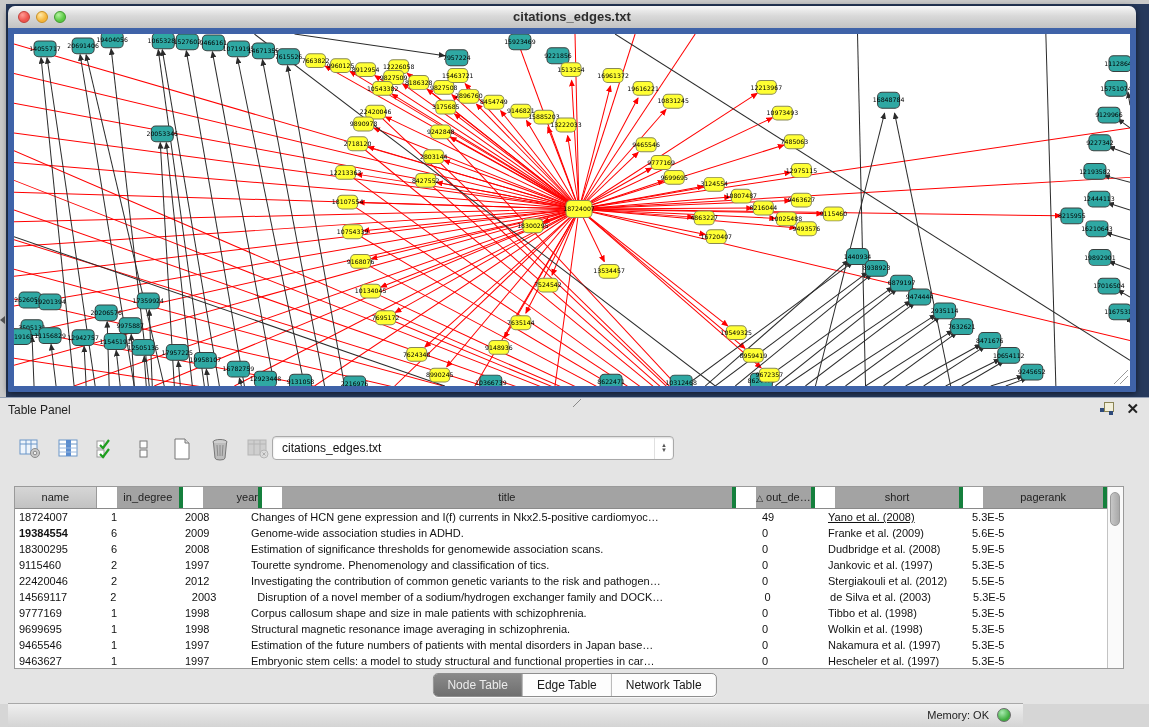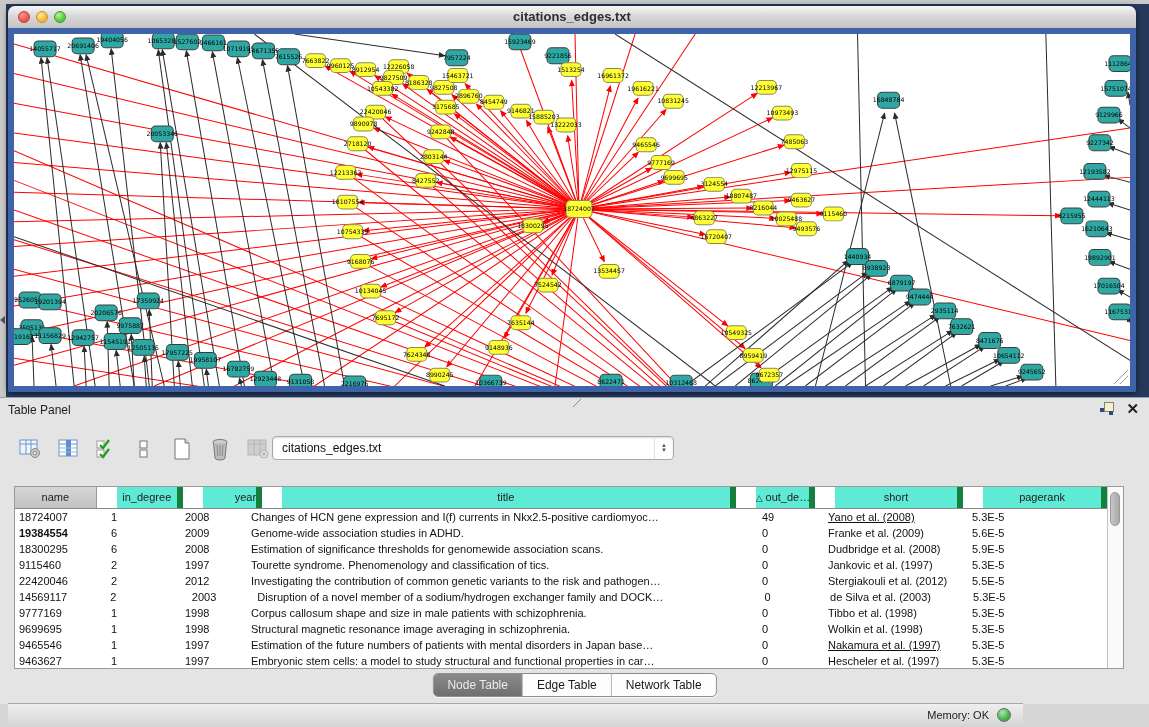--- a/index.html
+++ b/index.html
@@ -54,21 +54,21 @@
        display:flex;align-items:center;}
   .combo-text{flex:1;padding-left:9px;font-size:12px;color:#111;}
   .combo-arrows{width:18px;height:100%;display:flex;flex-direction:column;align-items:center;justify-content:center;
        color:#555;font-size:6px;line-height:5px;border-left:1px solid #e0e0e0;}
 
   .table-wrap{position:absolute;left:14px;top:88px;width:1110px;height:183px;
        background:#fff;border:1px solid #9a9a9a;box-sizing:border-box;display:flex;}
   .table-main{flex:1;overflow:hidden;}
   .thead{display:flex;height:21px;border-bottom:1px solid #8a8a8a;gap:20px;}
   .th{box-sizing:border-box;font-size:11px;color:#222;text-align:center;line-height:21px;
-       background:#5eead4;border-right:6px solid #15803d;overflow:hidden;white-space:nowrap;}
+       background:#a3a3a3;border-right:4px solid #15803d;overflow:hidden;white-space:nowrap;}
   .th.pressed{background:linear-gradient(#d6d6d6,#c2c2c2);border-right:1px solid #9a9a9a;}
   .sort-glyph{font-size:9px;margin-right:3px;color:#333;}
   .trow{display:flex;height:16px;}
   .td{box-sizing:border-box;font-size:11px;color:#111;line-height:16px;padding-left:4px;
        overflow:hidden;white-space:nowrap;}
   .vscroll{width:15px;background:#fafafa;border-left:1px solid #c3c3c3;position:relative;}
   .vthumb{position:absolute;left:2px;top:5px;width:10px;height:34px;border-radius:5px;
        background:linear-gradient(90deg,#c7c7c7,#a9a9a9);border:1px solid #9a9a9a;box-sizing:border-box;}
 
   .tabs{position:absolute;left:50%;top:275px;transform:translateX(-50%);display:flex;height:22px;
@@ -901,21 +901,21 @@
             <div class="td" style="width: 66px;">0</div>
             <div class="td" style="width: 144px;">Wolkin et al. (1998)</div>
             <div class="td" style="width: 139px;">5.3E-5</div>
           </div>
           <div class="trow">
             <div class="td" style="width: 92px;">9465546</div>
             <div class="td" style="width: 74px;">1</div>
             <div class="td" style="width: 66px;">1997</div>
             <div class="td" style="width: 511px;">Estimation of the future numbers of patients with mental disorders in Japan base…</div>
             <div class="td" style="width: 66px;">0</div>
-            <div class="td" style="width: 144px; text-decoration: underline;">Nakamura et al. (1997)</div>
+            <div class="td" style="width: 144px;">Nakamura et al. (1997)</div>
             <div class="td" style="width: 139px;">5.3E-5</div>
           </div>
           <div class="trow">
             <div class="td" style="width: 92px;">9463627</div>
             <div class="td" style="width: 74px;">1</div>
             <div class="td" style="width: 66px;">1997</div>
             <div class="td" style="width: 511px;">Embryonic stem cells: a model to study structural and functional properties in car…</div>
             <div class="td" style="width: 66px;">0</div>
             <div class="td" style="width: 144px;">Hescheler et al. (1997)</div>
             <div class="td" style="width: 139px;">5.3E-5</div>

